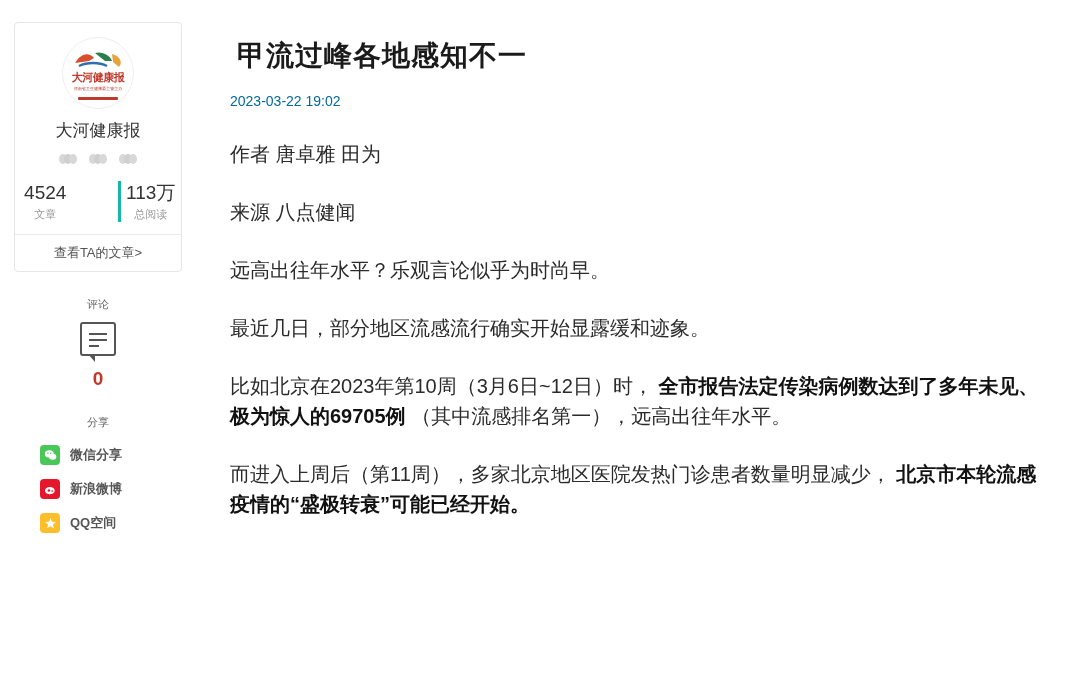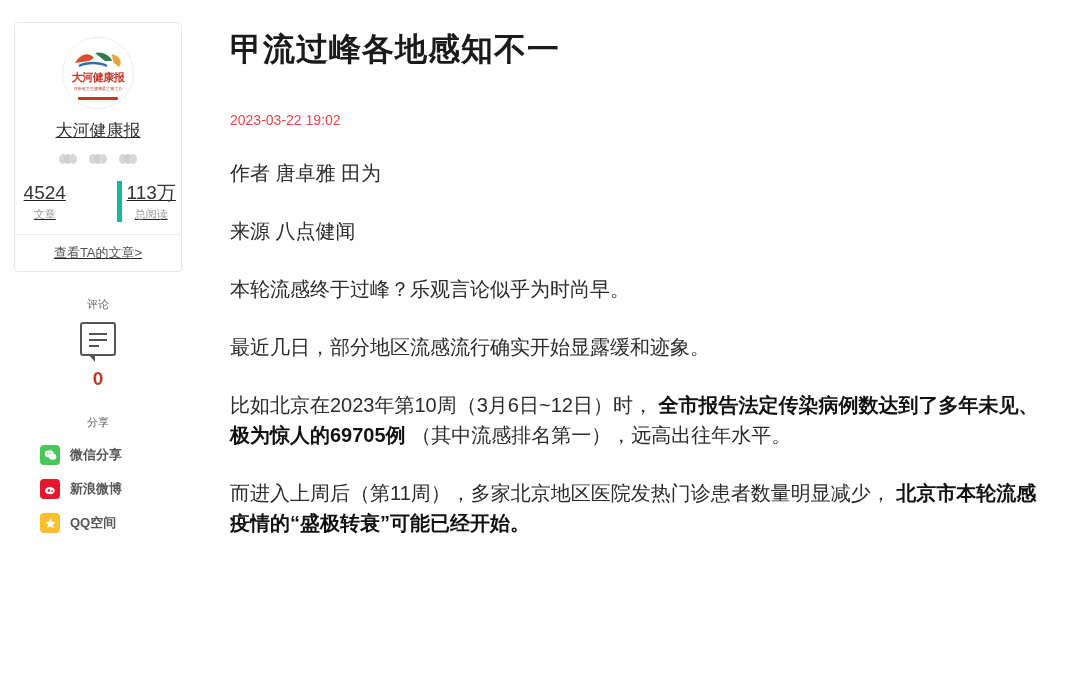--- a/index.html
+++ b/index.html
@@ -30,21 +30,20 @@
     box-sizing: border-box;
   }
   .author-card {
     width: 168px;
     box-sizing: border-box;
     border: 1px solid #e6e6e6;
     border-radius: 4px;
     background: #ffffff;
     padding: 14px 0 0 0;
     text-align: center;
-    text-decoration: underline;
   }
   .avatar {
     width: 72px;
     height: 72px;
     border-radius: 50%;
     margin: 0 auto;
     background: #ffffff;
     border: 1px solid #eeeeee;
     position: relative;
     overflow: hidden;
@@ -112,21 +111,21 @@
     display: flex;
     margin-top: 12px;
     padding-bottom: 12px;
     gap: 42px;
   }
   .stat {
     flex: 1 1 50%;
     text-align: center;
   }
   .stat + .stat {
-    border-left: 5px solid #14b8a6;
+    border-left: 3px solid #14b8a6;
   }
   .stat-num {
     font-size: 19px;
     color: #333333;
     line-height: 24px;
   }
   .stat-lbl {
     font-size: 11px;
     color: #999999;
     line-height: 16px;
@@ -226,31 +225,31 @@
     font-weight: bold;
   }
 
   
   .article {
     flex: 1 1 auto;
     padding: 28px 40px 0 48px;
     box-sizing: border-box;
   }
   .headline {
-    font-size: 32px;
+    font-size: 28px;
     font-weight: bold;
     color: #1a1a1a;
     line-height: 42px;
     letter-spacing: 1px;
-    margin: 0;
+    margin: 7px;
   }
   .meta-date {
     font-size: 14px;
-    color: #ef4444;
-    margin-top: 40px;
+    color: #0369a1;
+    margin-top: 14px;
     line-height: 20px;
   }
   .para {
     font-size: 20px;
     color: #2b2b2b;
     line-height: 30px;
     margin-top: 28px;
   }
   .para.tight { }
   .para b { font-weight: bold; color: #111111; }
@@ -362,21 +361,21 @@
   <main class="article">
 
     <h1 class="headline">甲流过峰各地感知不一</h1>
 
     <div class="meta-date">2023-03-22 19:02</div>
 
     <p class="para">作者 唐卓雅 田为</p>
 
     <p class="para">来源 八点健闻</p>
 
-    <p class="para">本轮流感终于过峰？乐观言论似乎为时尚早。</p>
+    <p class="para">远高出往年水平？乐观言论似乎为时尚早。</p>
 
     <p class="para">最近几日，部分地区流感流行确实开始显露缓和迹象。</p>
 
     <p class="para tight">
       <span>比如北京在2023年第10周（3月6日~12日）时，</span>
       <b>全市报告法定传染病例数达到了多年未见、极为惊人的69705例</b>
       <span>（其中流感排名第一），远高出往年水平。</span>
     </p>
 
     <p class="para tight">

